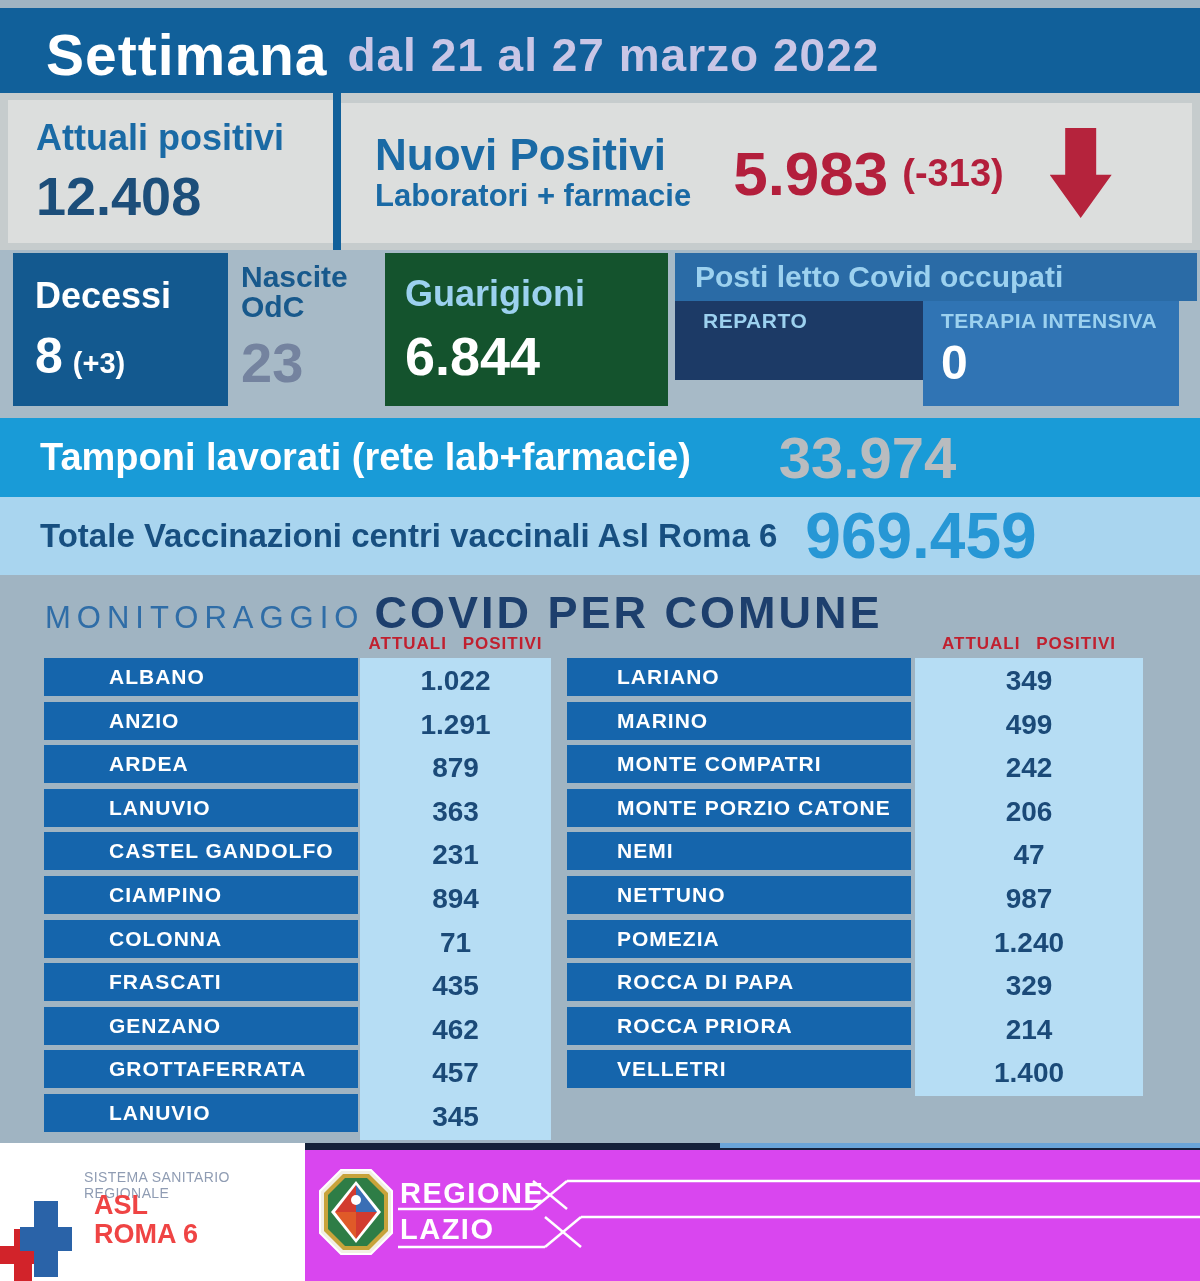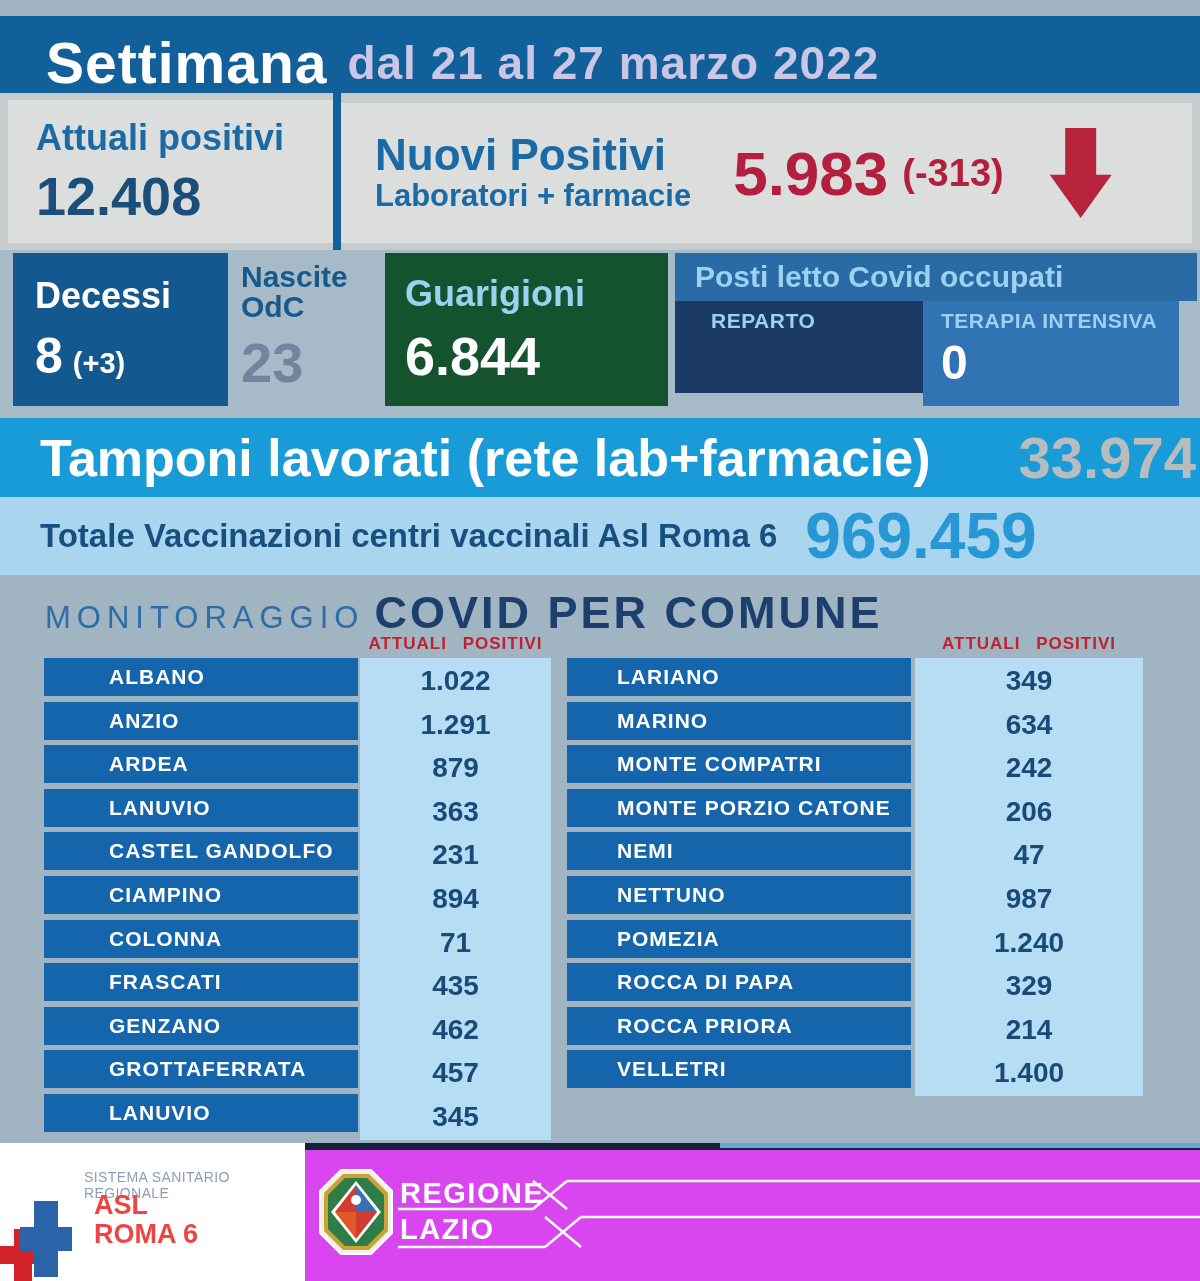--- a/index.html
+++ b/index.html
@@ -1,21 +1,21 @@
 <!DOCTYPE html>
 <html><head>
 <meta charset="utf-8">
 <style>
   html,body{margin:0;padding:0;}
   body{font-family:"Liberation Sans", sans-serif; background:#e8e8e8;}
   .page{position:relative;width:1200px;height:1281px;margin:0 auto;overflow:hidden;background:#a0b4c2;}
   .abs{position:absolute;}
 
   
-  .header-band{left:0;top:16px;width:1200px;height:93px;background:#11609a;display:flex;align-items:center;padding-left:46px;box-sizing:border-box;}
+  .header-band{left:0;top:8px;width:1200px;height:93px;background:#11609a;display:flex;align-items:center;padding-left:46px;box-sizing:border-box;}
   .header-title{font-size:57px;font-weight:bold;color:#ffffff;letter-spacing:1px;}
   .header-sub{font-size:46px;font-weight:bold;color:#c9c6e6;margin-left:20px;letter-spacing:1px;}
 
   
   .row1{left:0;top:93px;width:1200px;height:157px;background:#c6cccd;}
   .box-attuali{left:8px;top:7px;width:325px;height:143px;background:#dcdedd;display:flex;flex-direction:column;justify-content:center;padding-left:28px;box-sizing:border-box;}
   .attuali-label{font-size:36px;font-weight:bold;color:#1a6aa5;}
   .attuali-value{font-size:54px;font-weight:bold;color:#1c4e7a;margin-top:6px;}
   .row1-divider{left:333px;top:0;width:8px;height:157px;background:#11609a;}
   .box-nuovi{left:341px;top:10px;width:851px;height:140px;background:#dcdedd;display:flex;align-items:center;padding-left:34px;box-sizing:border-box;}
@@ -35,29 +35,29 @@
   .decessi-value{font-size:50px;font-weight:bold;color:#ffffff;}
   .decessi-delta{font-size:29px;font-weight:bold;color:#ffffff;margin-left:10px;}
   .nascite{left:241px;top:12px;width:140px;display:flex;flex-direction:column;}
   .nascite-label{font-size:30px;font-weight:bold;color:#18598c;line-height:1.0;}
   .nascite-value{font-size:56px;font-weight:bold;color:#74839f;margin-top:8px;}
   .box-guarigioni{left:385px;top:3px;width:283px;height:153px;background:#14532d;display:flex;flex-direction:column;justify-content:center;padding-left:20px;box-sizing:border-box;}
   .guarigioni-label{font-size:36px;font-weight:bold;color:#9cd1ef;}
   .guarigioni-value{font-size:54px;font-weight:bold;color:#ffffff;margin-top:10px;}
   .box-posti{left:675px;top:3px;width:522px;height:153px;}
   .posti-header{position:absolute;left:0;top:0;width:522px;height:48px;background:#2a6ba6;display:flex;align-items:center;padding-left:20px;box-sizing:border-box;font-size:30px;font-weight:bold;color:#9cd1ef;}
-  .posti-reparto{position:absolute;left:0;top:48px;width:262px;height:92px;background:#1c3a66;padding-left:36px;box-sizing:border-box;}
+  .posti-reparto{position:absolute;left:0;top:48px;width:262px;height:79px;background:#1c3a66;padding-left:28px;box-sizing:border-box;}
   .posti-terapia{position:absolute;left:248px;top:48px;width:256px;height:105px;background:#3074b4;padding-left:18px;box-sizing:border-box;}
   .posti-sublabel{font-size:21px;font-weight:bold;color:#9cd1ef;margin-top:8px;letter-spacing:0.5px;}
   .posti-value{font-size:48px;font-weight:bold;color:#ffffff;}
   .posti-delta{font-size:28px;font-weight:bold;color:#ffffff;margin-left:12px;}
 
   
   .strip-tamponi{left:0;top:418px;width:1200px;height:79px;background:#199bd7;display:flex;align-items:center;padding-left:40px;box-sizing:border-box;}
-  .tamponi-label{font-size:52px;font-weight:bold;color:#ffffff;}
+  .tamponi-label{font-size:38px;font-weight:bold;color:#ffffff;}
   .tamponi-value{font-size:58px;font-weight:bold;color:#b9bcbf;margin-left:88px;}
   .strip-vacc{left:0;top:497px;width:1200px;height:78px;background:#a9d5ef;display:flex;align-items:center;padding-left:40px;box-sizing:border-box;}
   .vacc-label{font-size:33px;font-weight:bold;color:#174f80;}
   .vacc-value{font-size:64px;font-weight:bold;color:#2797d5;margin-left:28px;}
 
   
   .monitor{left:0;top:575px;width:1200px;height:568px;background:#a0b4c2;}
   .monitor-title{position:absolute;left:45px;top:12px;display:flex;align-items:baseline;}
   .title-prefix{font-size:31px;color:#2f6da7;letter-spacing:6px;font-weight:normal;}
   .title-main{font-size:45px;font-weight:bold;color:#1d3f6d;letter-spacing:3px;margin-left:10px;}
@@ -201,21 +201,21 @@
         <div class="name-cell">LANUVIO</div>
         <div class="value-cell">345</div>
       </div>
 
     <div class="t-row rt" style="top:83px">
         <div class="name-cell">LARIANO</div>
         <div class="value-cell">349</div>
       </div>
     <div class="t-row rt" style="top:127px">
         <div class="name-cell">MARINO</div>
-        <div class="value-cell">634</div>
+        <div class="value-cell">499</div>
       </div>
     <div class="t-row rt" style="top:170px">
         <div class="name-cell">MONTE COMPATRI</div>
         <div class="value-cell">242</div>
       </div>
     <div class="t-row rt" style="top:214px">
         <div class="name-cell">MONTE PORZIO CATONE</div>
         <div class="value-cell">206</div>
       </div>
     <div class="t-row rt" style="top:257px">

